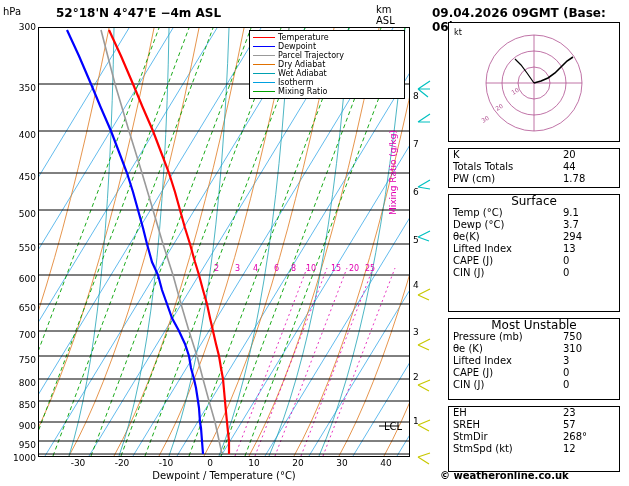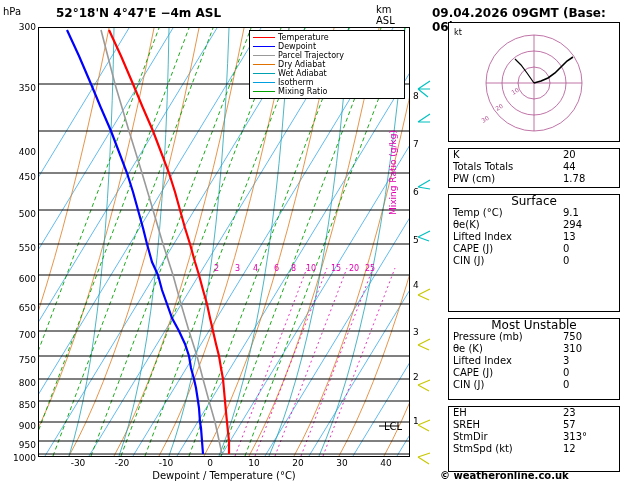--- a/index.html
+++ b/index.html
@@ -47,21 +47,21 @@
   <div class="abs station-title">52°18'N 4°47'E  −4m ASL</div>
   <div class="abs km-title">
     <div>km</div>
     <div>ASL</div>
   </div>
   <div class="abs date-title">09.04.2026 09GMT (Base: 06)</div>
 
   <div class="abs ylab-wrap">
     <div class="abs ylab" style="top:-5px">300</div>
     <div class="abs ylab" style="top:56px">350</div>
-    <div class="abs ylab" style="top:120px">400</div>
+    <div class="abs ylab" style="top:103px">400</div>
     <div class="abs ylab" style="top:145px">450</div>
     <div class="abs ylab" style="top:182px">500</div>
     <div class="abs ylab" style="top:216px">550</div>
     <div class="abs ylab" style="top:247px">600</div>
     <div class="abs ylab" style="top:276px">650</div>
     <div class="abs ylab" style="top:303px">700</div>
     <div class="abs ylab" style="top:328px">750</div>
     <div class="abs ylab" style="top:351px">800</div>
     <div class="abs ylab" style="top:373px">850</div>
     <div class="abs ylab" style="top:394px">900</div>
@@ -283,20 +283,24 @@
 
   <div class="abs panel" id="tbl2">
     <div class="sect">Surface</div>
     <table class="kv">
       <tbody>
           <tr>
             <td>Temp (°C)</td>
             <td class="v">9.1</td>
           </tr>
       <tr>
+            <td>Dewp (°C)</td>
+            <td class="v">3.7</td>
+          </tr>
+      <tr>
             <td>θe(K)</td>
             <td class="v">294</td>
           </tr>
       <tr>
             <td>Lifted Index</td>
             <td class="v">13</td>
           </tr>
       <tr>
             <td>CAPE (J)</td>
             <td class="v">0</td>
@@ -343,21 +347,21 @@
           <tr>
             <td>EH</td>
             <td class="v">23</td>
           </tr>
       <tr>
             <td>SREH</td>
             <td class="v">57</td>
           </tr>
       <tr>
             <td>StmDir</td>
-            <td class="v">313°</td>
+            <td class="v">268°</td>
           </tr>
       <tr>
             <td>StmSpd (kt)</td>
             <td class="v">12</td>
           </tr>
     </tbody>
       </table>
   </div>
 
   <div class="abs credit">© weatheronline.co.uk</div>

